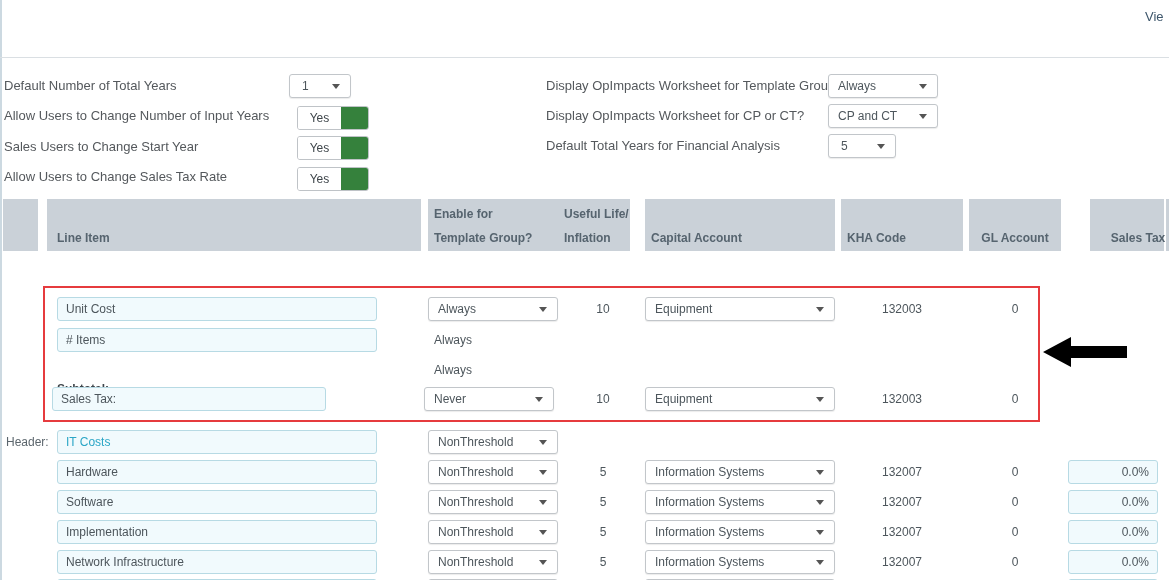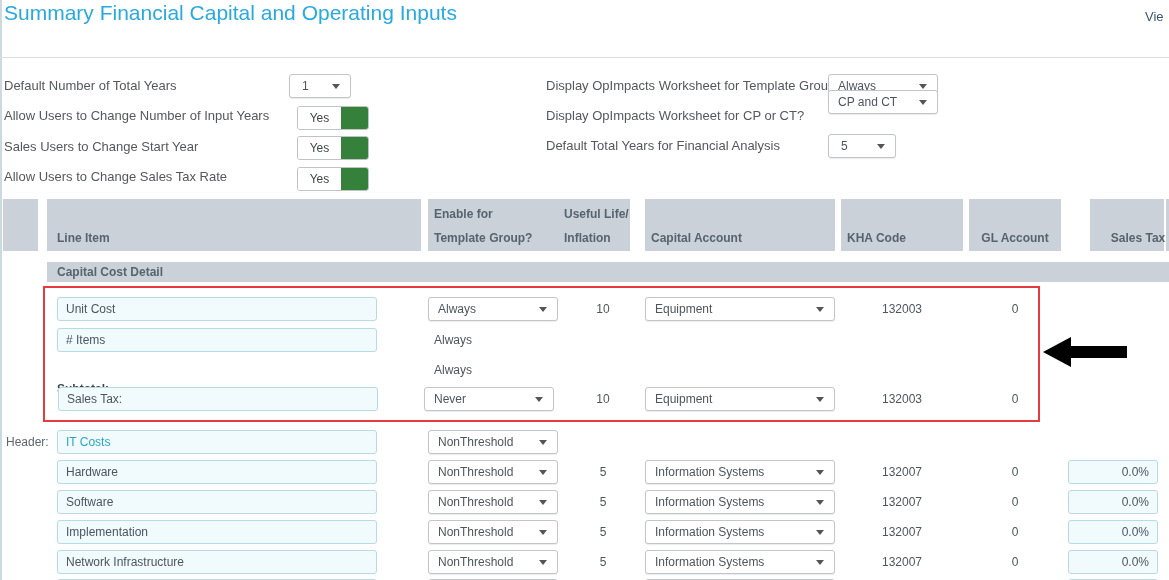--- a/index.html
+++ b/index.html
@@ -33,21 +33,20 @@
   .static-text{position:absolute;height:24px;line-height:24px;font-size:12px;color:#4d565c;white-space:nowrap;}
   .bold-text{font-weight:bold;color:#3f464b;margin-top:19px;}
   .row-label{position:absolute;height:24px;line-height:24px;font-size:12px;color:#5c666d;white-space:nowrap;}
   .red-box{border:2px solid #e63b3e;box-sizing:border-box;pointer-events:none;}
 </style>
 </head>
 <body>
 
 <div id="page">
   <div class="abs left-line"></div>
-  <div class="abs title" style="left:4px;top:1px;">Summary Financial Capital and Operating Inputs</div>
   <div class="abs viewlink" style="left:1145px;top:9px;">Vie</div>
   <div class="abs divider"></div>
 
   <div id="settings">
       <div class="abs set-label" style="left:4px;top:79px;">Default Number of Total Years</div>
       <div class="abs dropdown" style="left:289px;top:74px;width:62px;">
         <div class="dd-text" style="left:12px;">1</div>
         <div class="dd-caret"></div>
       </div>
       <div class="abs set-label" style="left:4px;top:109px;">Allow Users to Change Number of Input Years</div>
@@ -64,21 +63,21 @@
       <div class="abs toggle" style="left:297px;top:167px;">
         <div class="tg-label">Yes</div>
         <div class="tg-fill"></div>
       </div>
       <div class="abs set-label" style="left:546px;top:79px;">Display OpImpacts Worksheet for Template Group?</div>
       <div class="abs dropdown" style="left:828px;top:74px;width:110px;">
         <div class="dd-text">Always</div>
         <div class="dd-caret"></div>
       </div>
       <div class="abs set-label" style="left:546px;top:109px;">Display OpImpacts Worksheet for CP or CT?</div>
-      <div class="abs dropdown" style="left:828px;top:90px;width:110px;padding-left:40px;">
+      <div class="abs dropdown" style="left:828px;top:104px;width:110px;padding-left:40px;">
         <div class="dd-text">CP and CT</div>
         <div class="dd-caret"></div>
       </div>
       <div class="abs set-label" style="left:546px;top:139px;">Default Total Years for Financial Analysis</div>
       <div class="abs dropdown" style="left:828px;top:134px;width:68px;">
         <div class="dd-text" style="left:12px;">5</div>
         <div class="dd-caret"></div>
       </div>
     </div>
 
@@ -103,23 +102,20 @@
       </div>
       <div class="hcell" style="left:969px;width:92px;">
         <div class="hline" style="left:0;width:92px;text-align:center;top:32px;">GL Account</div>
       </div>
       <div class="hcell" style="left:1090px;width:74px;">
         <div class="hline" style="left:0;width:96px;text-align:center;top:32px;">Sales Tax</div>
       </div>
       <div class="hcell" style="left:1166px;width:3px;"></div>
     </div>
 
-  <div class="abs band" style="left:47px;top:262px;width:1122px;height:20px;">
-    <div class="band-label">Capital Cost Detail</div>
-  </div>
 
   <div id="rows">
       <div class="abs" style="left:0;top:0;">
         <div class="abs input" style="left:57px;top:297px;width:320px;">
           <div class="in-text">Unit Cost</div>
         </div>
         <div class="abs dropdown" style="left:428px;top:297px;width:130px;">
           <div class="dd-text">Always</div>
           <div class="dd-caret"></div>
         </div>
@@ -135,21 +131,21 @@
         <div class="abs input" style="left:57px;top:328px;width:320px;">
           <div class="in-text"># Items</div>
         </div>
         <div class="static-text" style="left:434px;top:328px;">Always</div>
       </div>
       <div class="abs" style="left:0;top:0;">
         <div class="static-text bold-text" style="left:57px;top:358px;">Subtotal:</div>
         <div class="static-text" style="left:434px;top:358px;">Always</div>
       </div>
       <div class="abs" style="left:0;top:0;">
-        <div class="abs input" style="left:58px;top:387px;width:320px;">
+        <div class="abs input" style="left:52px;top:387px;width:274px;">
           <div class="in-text">Sales Tax:</div>
         </div>
         <div class="abs dropdown" style="left:424px;top:387px;width:130px;">
           <div class="dd-text">Never</div>
           <div class="dd-caret"></div>
         </div>
         <div class="val" style="left:567px;top:387px;width:72px;">10</div>
         <div class="abs dropdown" style="left:645px;top:387px;width:190px;">
           <div class="dd-text">Equipment</div>
           <div class="dd-caret"></div>

